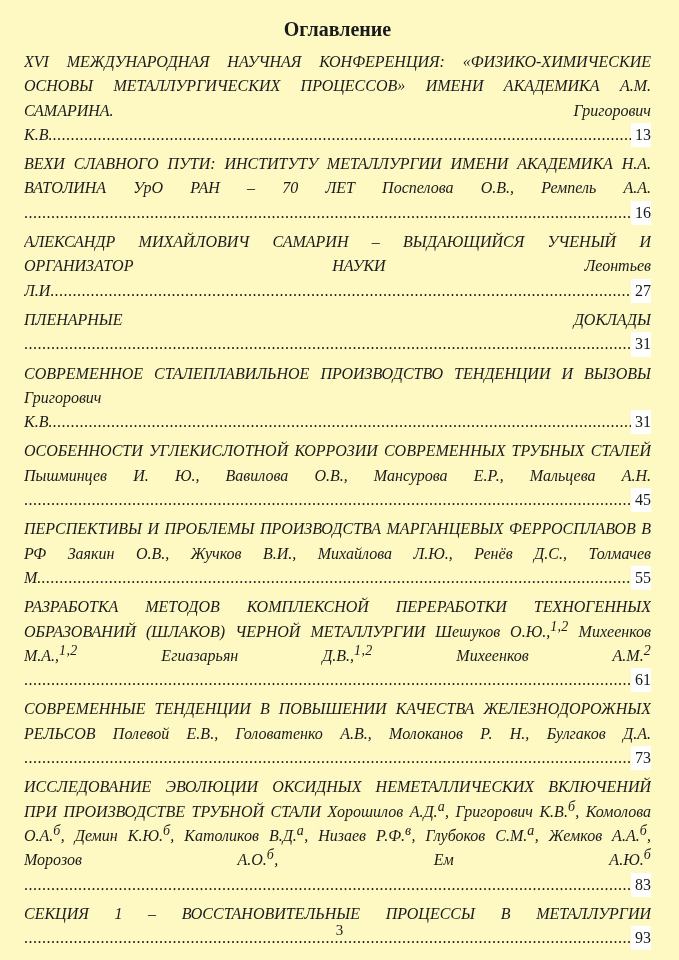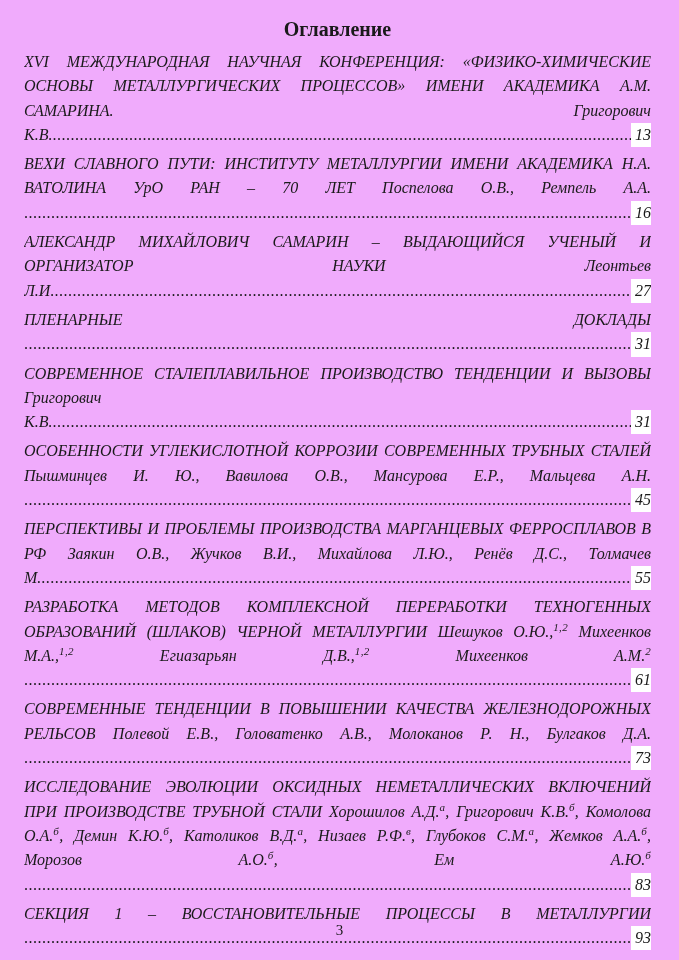--- a/index.html
+++ b/index.html
@@ -1,21 +1,21 @@
 <!DOCTYPE html>
 <html lang="ru"><head>
 <meta charset="utf-8">
 <style>
   html, body { margin: 0; padding: 0; background: #ffffff; }
   .page {
     position: relative;
     width: 679px;
     height: 960px;
     box-sizing: border-box;
-    background: #f0abfc;
+    background: #fef9c3;
     padding: 17px 28px 0 24px;
     font-family: "Liberation Serif", "DejaVu Serif", serif;
     font-size: 16px;
     color: #1a1a1a;
     overflow: hidden;
   }
   .doc-title {
     margin: 0 0 8px 0;
     font-size: 20px;
     line-height: 25px;
@@ -34,24 +34,23 @@
     white-space: nowrap;
     word-spacing: 0;
     letter-spacing: 0.5px;
   }
   .toc-entry .pg {
     position: absolute;
     right: 0;
     bottom: 0;
     background: #ffffff;
     padding-left: 4px;
-    font-style: italic;
   }
   sup.ssup {
-    font-size: 11px;
+    font-size: 14px;
     line-height: 0;
     letter-spacing: 0.3px;
   }
   .page-footer {
     position: absolute;
     left: 0;
     right: 0;
     bottom: 22px;
     text-align: center;
     font-size: 15px;

